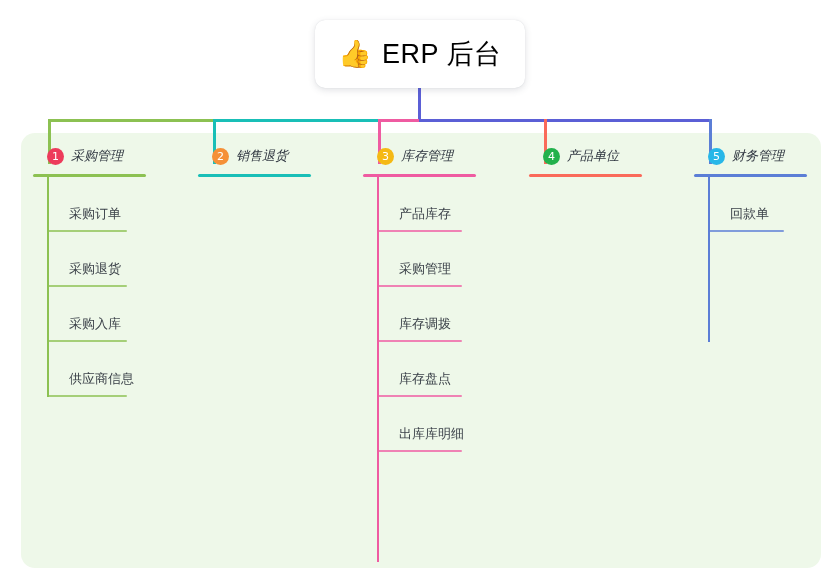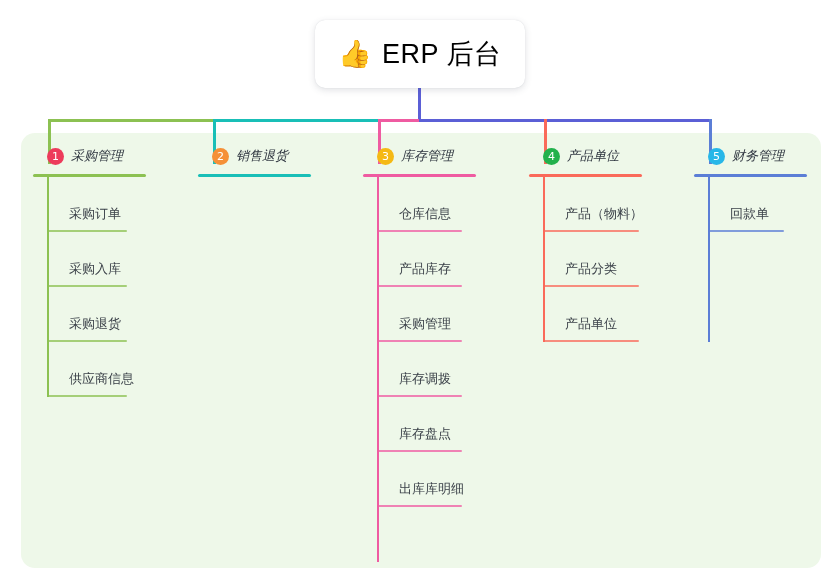--- a/index.html
+++ b/index.html
@@ -160,25 +160,25 @@
         <span class="col-title">采购管理</span>
       </div>
       <div class="header-rule" style="background: rgb(140, 193, 82); width: 113px;"></div>
       <div class="items">
         <div class="spine" style="background: rgb(140, 193, 82); height: 220px;"></div>
         <div class="item">
           <span class="item-label">采购订单</span>
           <div class="item-rule" style="background: rgb(140, 193, 82); width: 80px; opacity: 0.75;"></div>
         </div>
         <div class="item">
+          <span class="item-label">采购退货</span>
+          <div class="item-rule" style="background: rgb(140, 193, 82); width: 80px; opacity: 0.75;"></div>
+        </div>
+        <div class="item">
           <span class="item-label">采购入库</span>
-          <div class="item-rule" style="background: rgb(140, 193, 82); width: 80px; opacity: 0.75;"></div>
-        </div>
-        <div class="item">
-          <span class="item-label">采购退货</span>
           <div class="item-rule" style="background: rgb(140, 193, 82); width: 80px; opacity: 0.75;"></div>
         </div>
         <div class="item">
           <span class="item-label">供应商信息</span>
           <div class="item-rule" style="background: rgb(140, 193, 82); width: 80px; opacity: 0.75;"></div>
         </div>
       </div>
     </div>
     <div class="column" style="left: 198px; width: 150px;">
       <div class="col-header">
@@ -189,24 +189,20 @@
     </div>
     <div class="column" style="left: 363px; width: 150px;">
       <div class="col-header">
         <span class="badge" style="background: rgb(245, 185, 20);">3</span>
         <span class="col-title">库存管理</span>
       </div>
       <div class="header-rule" style="background: rgb(239, 91, 161); width: 113px;"></div>
       <div class="items">
         <div class="spine" style="background: rgb(239, 91, 161); height: 385px;"></div>
         <div class="item">
-          <span class="item-label">仓库信息</span>
-          <div class="item-rule" style="background: rgb(239, 91, 161); width: 85px; opacity: 0.75;"></div>
-        </div>
-        <div class="item">
           <span class="item-label">产品库存</span>
           <div class="item-rule" style="background: rgb(239, 91, 161); width: 85px; opacity: 0.75;"></div>
         </div>
         <div class="item">
           <span class="item-label">采购管理</span>
           <div class="item-rule" style="background: rgb(239, 91, 161); width: 85px; opacity: 0.75;"></div>
         </div>
         <div class="item">
           <span class="item-label">库存调拨</span>
           <div class="item-rule" style="background: rgb(239, 91, 161); width: 85px; opacity: 0.75;"></div>
@@ -220,35 +216,20 @@
           <div class="item-rule" style="background: rgb(239, 91, 161); width: 85px; opacity: 0.75;"></div>
         </div>
       </div>
     </div>
     <div class="column" style="left: 529px; width: 160px;">
       <div class="col-header">
         <span class="badge" style="background: rgb(34, 177, 76);">4</span>
         <span class="col-title">产品单位</span>
       </div>
       <div class="header-rule" style="background: rgb(250, 106, 90); width: 113px;"></div>
-      <div class="items">
-        <div class="spine" style="background: rgb(250, 106, 90); height: 165px;"></div>
-        <div class="item">
-          <span class="item-label">产品（物料）</span>
-          <div class="item-rule" style="background: rgb(250, 106, 90); width: 96px; opacity: 0.75;"></div>
-        </div>
-        <div class="item">
-          <span class="item-label">产品分类</span>
-          <div class="item-rule" style="background: rgb(250, 106, 90); width: 96px; opacity: 0.75;"></div>
-        </div>
-        <div class="item">
-          <span class="item-label">产品单位</span>
-          <div class="item-rule" style="background: rgb(250, 106, 90); width: 96px; opacity: 0.75;"></div>
-        </div>
-      </div>
     </div>
     <div class="column" style="left: 694px; width: 140px;">
       <div class="col-header">
         <span class="badge" style="background: rgb(40, 183, 232);">5</span>
         <span class="col-title">财务管理</span>
       </div>
       <div class="header-rule" style="background: rgb(91, 126, 214); width: 113px;"></div>
       <div class="items">
         <div class="spine" style="background: rgb(91, 126, 214); height: 165px;"></div>
         <div class="item">

